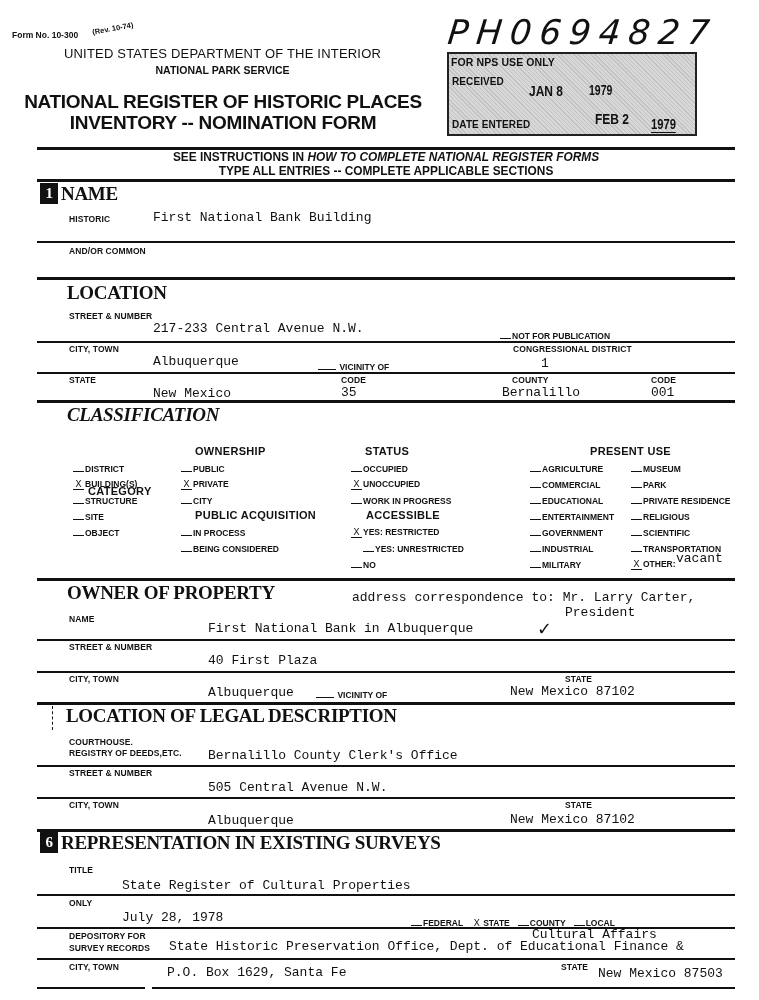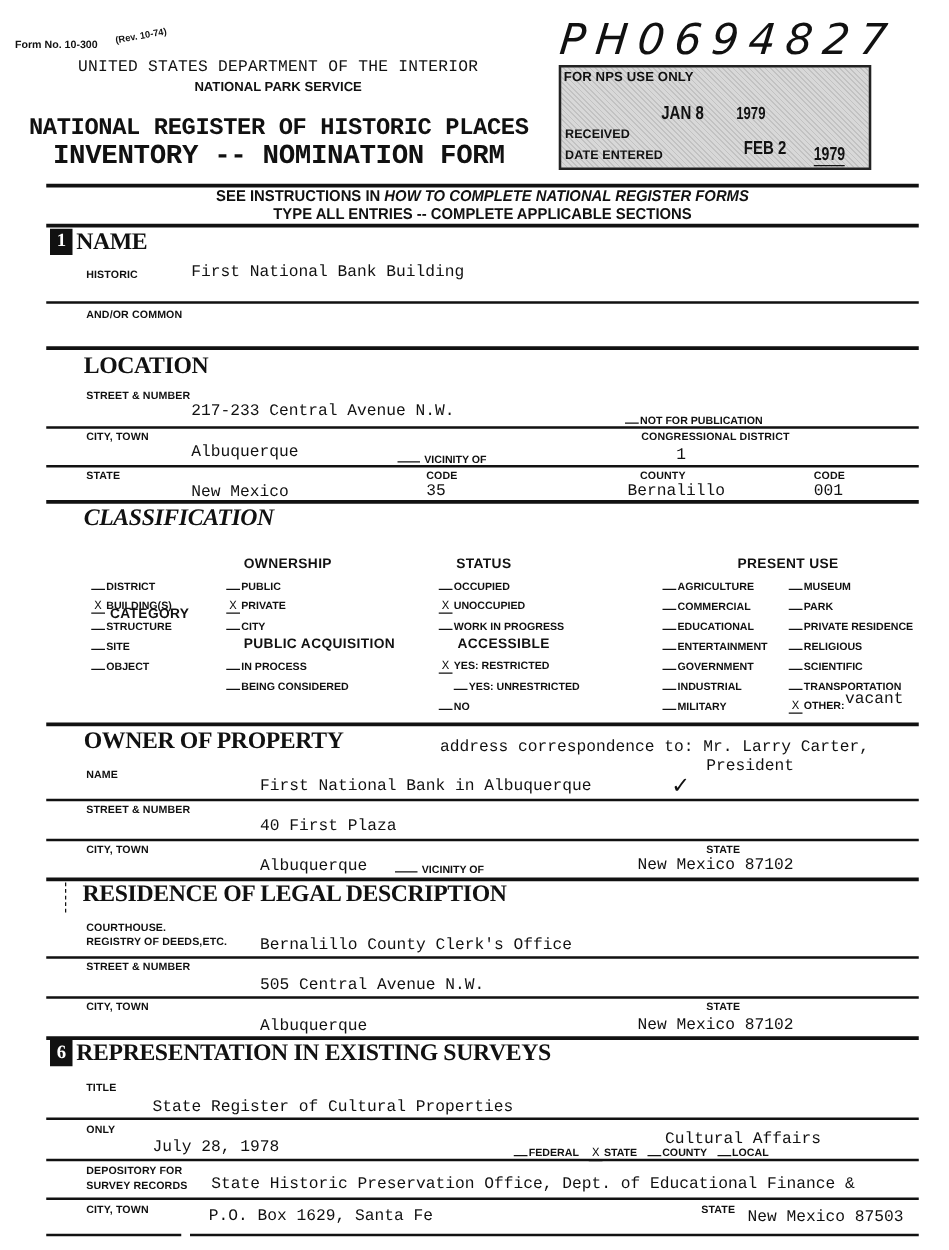--- a/index.html
+++ b/index.html
@@ -1,18 +1,18 @@
 <!DOCTYPE html>
 <html><head>
 <meta charset="utf-8">
 <style>
   html, body { margin: 0; padding: 0; }
   body { width: 759px; height: 1000px; background: #ffffff; position: relative; overflow: hidden; color: #111; font-family: "Liberation Sans", sans-serif; }
   .abs { position: absolute; }
-  .serif { font-family: Liberation Mono, monospace; }
+  .serif { font-family: Liberation Sans, sans-serif; }
   .mono { font-family: "Liberation Mono", "DejaVu Sans Mono", monospace; }
   .sans { font-family: "Liberation Sans", sans-serif; }
   .lbl { font-family: "Liberation Sans", sans-serif; font-size: 8.5px; font-weight: bold; letter-spacing: 0.1px; white-space: nowrap; }
   .val { font-family: "Liberation Mono", monospace; font-size: 13px; white-space: nowrap; }
   .rule { position: absolute; left: 37px; width: 698px; background: #111; height: 1.5px; }
   .rule.thick { height: 3px; }
   .sec-title { font-family: "Liberation Serif", serif; font-weight: bold; font-size: 19px; white-space: nowrap; letter-spacing: -0.3px; }
   .sec-num { display: inline-block; background: #111; color: #fff; font-family: "Liberation Serif", serif; font-weight: bold; font-size: 15px; width: 18px; height: 21px; line-height: 21px; text-align: center; margin-right: 3px; vertical-align: 2px; }
   .cl-head { font-family: "Liberation Sans", sans-serif; font-weight: bold; font-size: 11px; white-space: nowrap; letter-spacing: 0.3px; }
   .cl-item { font-family: "Liberation Sans", sans-serif; font-weight: bold; font-size: 8.5px; white-space: nowrap; }
@@ -21,27 +21,27 @@
   .nps-box .lbl { font-size: 10px; }
 </style>
 </head>
 <body>
 
 <div class="abs sans" style="left:12px;top:30px;font-size:8.5px;font-weight:bold;">Form No. 10-300</div>
 <div class="abs sans" style="left:92px;top:24px;font-size:7.5px;font-weight:bold;transform:rotate(-10deg);">(Rev. 10-74)</div>
 <div class="abs serif" style="left:0;width:445px;top:46px;text-align:center;font-size:13px;letter-spacing:0.2px;">UNITED STATES DEPARTMENT OF THE INTERIOR</div>
 <div class="abs sans" style="left:0;width:445px;top:64px;text-align:center;font-size:10.5px;font-weight:bold;">NATIONAL PARK SERVICE</div>
 <div class="abs serif" style="left:8px;width:430px;top:91px;text-align:center;font-size:19px;font-weight:bold;letter-spacing:-0.3px;">NATIONAL REGISTER OF HISTORIC PLACES</div>
-<div class="abs serif" style="left:8px;width:430px;top:112px;text-align:center;font-size:22px;font-weight:bold;letter-spacing:-0.3px;">INVENTORY -- NOMINATION FORM</div>
+<div class="abs serif" style="left:8px;width:430px;top:112px;text-align:center;font-size:19px;font-weight:bold;letter-spacing:-0.3px;">INVENTORY -- NOMINATION FORM</div>
 
 <div class="abs" style="left:448px;top:12px;font-family:'DejaVu Sans',sans-serif;font-size:34px;font-style:italic;letter-spacing:8px;font-weight:200;transform:skewX(-6deg);">PH0694827</div>
 
 <div class="nps-box">
   <div class="abs lbl" style="left:2px;top:2px;font-size:10.5px;">FOR NPS USE ONLY</div>
-  <div class="abs lbl" style="left:3px;top:48px;text-align:right;">RECEIVED</div>
+  <div class="abs lbl" style="left:3px;top:22px;text-align:right;">RECEIVED</div>
   <div class="abs sans" style="left:80px;top:28px;font-size:15px;font-weight:bold;transform:scaleX(0.8);transform-origin:left;">JAN 8</div>
   <div class="abs sans" style="left:140px;top:28px;font-size:14px;font-weight:bold;transform:scaleX(0.75);transform-origin:left;">1979</div>
   <div class="abs lbl" style="left:3px;top:65px;">DATE ENTERED</div>
   <div class="abs sans" style="left:146px;top:56px;font-size:15px;font-weight:bold;transform:scaleX(0.8);transform-origin:left;">FEB 2</div>
   <div class="abs sans" style="left:202px;top:61px;font-size:15px;font-weight:bold;transform:scaleX(0.75);transform-origin:left;border-bottom:1.5px solid #111;">1979</div>
 </div>
 
 <div class="rule thick" style="top:147px;"></div>
 <div class="abs sans" style="left:37px;width:698px;top:150px;text-align:center;font-size:12.5px;font-weight:bold;white-space:nowrap;transform:scaleX(0.95);">
   <span>SEE INSTRUCTIONS IN </span><i>HOW TO COMPLETE NATIONAL REGISTER FORMS</i>
@@ -147,21 +147,21 @@
 <div class="abs val" style="left:208px;top:653px;">40 First Plaza</div>
 <div class="rule" style="top:671px;"></div>
 <div class="abs lbl" style="left:69px;top:674px;">CITY, TOWN</div>
 <div class="abs lbl" style="left:565px;top:674px;">STATE</div>
 <div class="abs val" style="left:208px;top:685px;">Albuquerque</div>
 <div class="abs cl-item" style="left:316px;top:689px;"><span class="blank" style="width:18px;"></span> <span>VICINITY OF</span></div>
 <div class="abs val" style="left:510px;top:684px;">New Mexico  87102</div>
 
 <div class="rule thick" style="top:702px;"></div>
 <div class="abs" style="left:52px;top:706px;width:1px;height:24px;border-left:1.5px dashed #111;"></div>
-<div class="abs sec-title" style="left:66px;top:705px;">RESIDENCE OF LEGAL DESCRIPTION</div>
+<div class="abs sec-title" style="left:66px;top:705px;">LOCATION OF LEGAL DESCRIPTION</div>
 <div class="abs lbl" style="left:69px;top:737px;">COURTHOUSE.</div>
 <div class="abs lbl" style="left:69px;top:748px;">REGISTRY OF DEEDS,ETC.</div>
 <div class="abs val" style="left:208px;top:748px;">Bernalillo County Clerk's Office</div>
 <div class="rule" style="top:765px;"></div>
 <div class="abs lbl" style="left:69px;top:768px;">STREET &amp; NUMBER</div>
 <div class="abs val" style="left:208px;top:780px;">505 Central Avenue N.W.</div>
 <div class="rule" style="top:797px;"></div>
 <div class="abs lbl" style="left:69px;top:800px;">CITY, TOWN</div>
 <div class="abs lbl" style="left:565px;top:800px;">STATE</div>
 <div class="abs val" style="left:208px;top:813px;">Albuquerque</div>
@@ -171,21 +171,21 @@
 <div class="abs sec-title" style="left:40px;top:832px;"><span class="sec-num">6</span><span>REPRESENTATION IN EXISTING SURVEYS</span></div>
 <div class="abs lbl" style="left:69px;top:865px;">TITLE</div>
 <div class="abs val" style="left:122px;top:878px;">State Register of Cultural Properties</div>
 <div class="rule" style="top:894px;"></div>
 <div class="abs lbl" style="left:69px;top:898px;">ONLY</div>
 <div class="abs val" style="left:122px;top:910px;">July 28, 1978</div>
 <div class="abs" style="left:411px;top:912px;" id="level-list"><div class="cl-item" style="display: inline-block; margin-right: 8px;"><span class="blank"></span><span>FEDERAL</span></div><div class="cl-item" style="display: inline-block; margin-right: 8px;"><span class="blank">X</span><span>STATE</span></div><div class="cl-item" style="display: inline-block; margin-right: 8px;"><span class="blank"></span><span>COUNTY</span></div><div class="cl-item" style="display: inline-block; margin-right: 8px;"><span class="blank"></span><span>LOCAL</span></div></div>
 <div class="rule" style="top:927px;"></div>
 <div class="abs lbl" style="left:69px;top:931px;">DEPOSITORY FOR</div>
 <div class="abs lbl" style="left:69px;top:943px;">SURVEY RECORDS</div>
-<div class="abs val" style="left:532px;top:903px;">Cultural Affairs</div>
+<div class="abs val" style="left:532px;top:927px;">Cultural Affairs</div>
 <div class="abs val" style="left:169px;top:939px;">State Historic Preservation Office, Dept. of Educational Finance &amp;</div>
 <div class="rule" style="top:958px;"></div>
 <div class="abs lbl" style="left:69px;top:962px;">CITY, TOWN</div>
 <div class="abs lbl" style="left:561px;top:962px;">STATE</div>
 <div class="abs val" style="left:167px;top:965px;">P.O. Box 1629, Santa Fe</div>
 <div class="abs val" style="left:598px;top:966px;">New Mexico  87503</div>
 <div class="abs" style="left:37px;top:987px;width:108px;height:2px;background:#111;"></div>
 <div class="abs" style="left:152px;top:987px;width:583px;height:2px;background:#111;"></div>
 
 </body></html>

